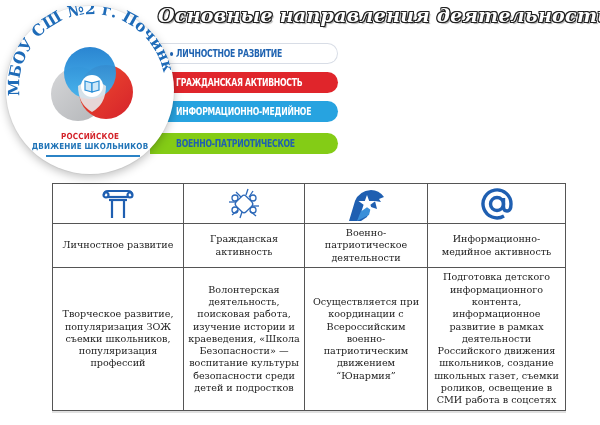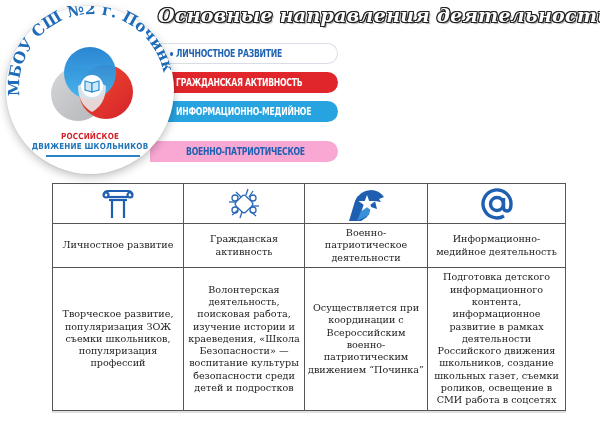--- a/index.html
+++ b/index.html
@@ -46,21 +46,21 @@
       display: flex; align-items: center; padding-left: 26px;
       font-family: "DejaVu Sans Condensed", "DejaVu Sans", sans-serif; font-weight: bold;
       font-size: 11px; letter-spacing: -0.3px; text-transform: uppercase;
       transform-origin: left center;
       white-space: nowrap;
     }
     .pill span { display: inline-block; transform: scaleX(0.78); transform-origin: left center; }
     .pill.p1 { top: 43px; background: #fff; border: 1px solid #d8dde6; color: #1f63b1; border-left: none; }
     .pill.p2 { top: 72px; background: #e0252b; color: #fff; }
     .pill.p3 { top: 101px; background: #27a3e0; color: #fff; }
-    .pill.p4 { top: 141px; background: #f9a8d4; color: #1f5fb1; justify-content: flex-end; }
+    .pill.p4 { top: 133px; background: #84cc16; color: #1f5fb1; }
     .pill-dot { position:absolute; left: 20px; top: 8px; width: 4px; height: 4px; border-radius: 50%; background:#1f63b1; }
 
     
     .table-wrap { position: absolute; left: 52px; top: 183px; width: 513px; }
     table.dirs { border-collapse: collapse; width: 513px; table-layout: fixed; }
     table.dirs td {
       border: 1px solid #555; text-align: center; vertical-align: middle;
       font-family: "DejaVu Serif", serif; font-size: 9.6px; line-height: 12.3px; color: #222;
       padding: 0 2px;
     }
@@ -183,24 +183,24 @@
         <svg class="icon-box" width="34" height="34" viewBox="0 0 34 34">
           <circle cx="17" cy="17" r="6.5" fill="none" stroke="#1f5fb1" stroke-width="3.4"></circle>
           <path d="M 23.5 11 L 23.5 20 Q 23.5 24 27 24 Q 31 24 31 17 A 14 14 0 1 0 24 29" fill="none" stroke="#1f5fb1" stroke-width="3.4"></path>
         </svg>
       </td>
     </tr>
     <tr class="heads">
       <td>Личностное развитие</td>
       <td>Гражданская активность</td>
       <td>Военно-патриотическое деятельности</td>
-      <td>Информационно-медийное деятельность</td>
+      <td>Информационно-медийное активность</td>
     </tr>
     <tr class="descs">
       <td>Творческое развитие, популяризация ЗОЖ съемки школьников, популяризация профессий</td>
       <td>Волонтерская деятельность, поисковая работа, изучение истории и краеведения, «Школа Безопасности» — воспитание культуры безопасности среди детей и подростков</td>
-      <td>Осуществляется при координации с Всероссийским военно-патриотическим движением “Починка”</td>
+      <td>Осуществляется при координации с Всероссийским военно-патриотическим движением “Юнармия”</td>
       <td>Подготовка детского информационного контента, информационное развитие в рамках деятельности Российского движения школьников, создание школьных газет, съемки роликов, освещение в СМИ работа в соцсетях</td>
     </tr>
   </tbody>
     </table>
   <div class="table-shadow"></div>
 </div>
 
 </body></html>

